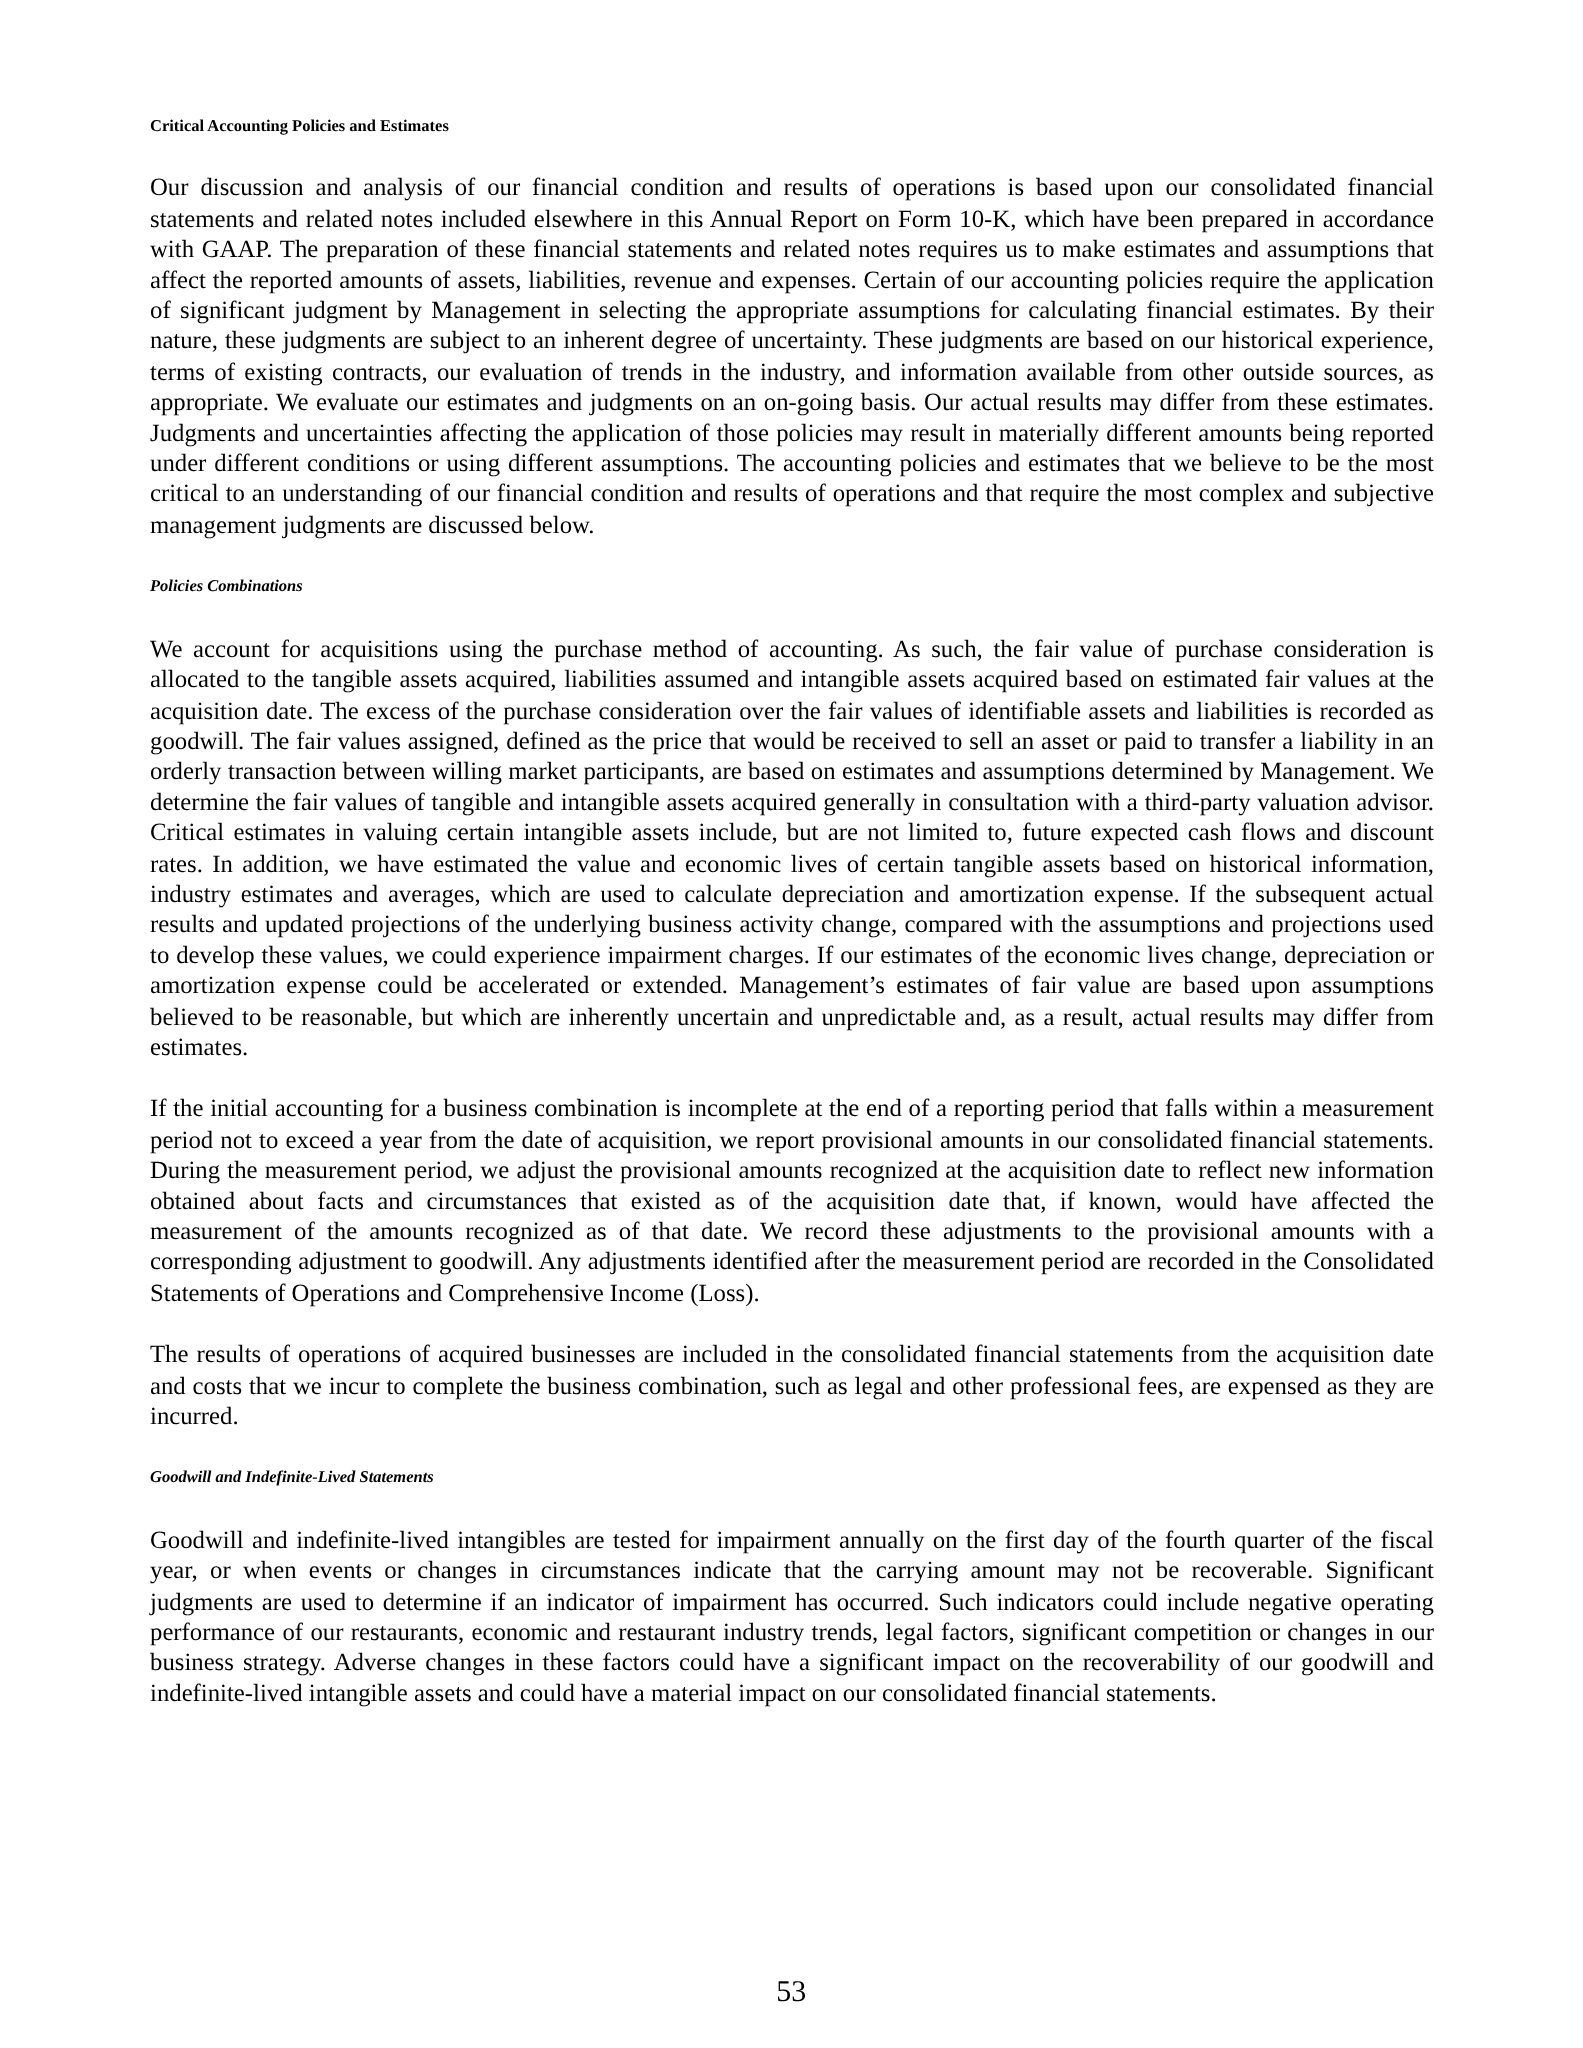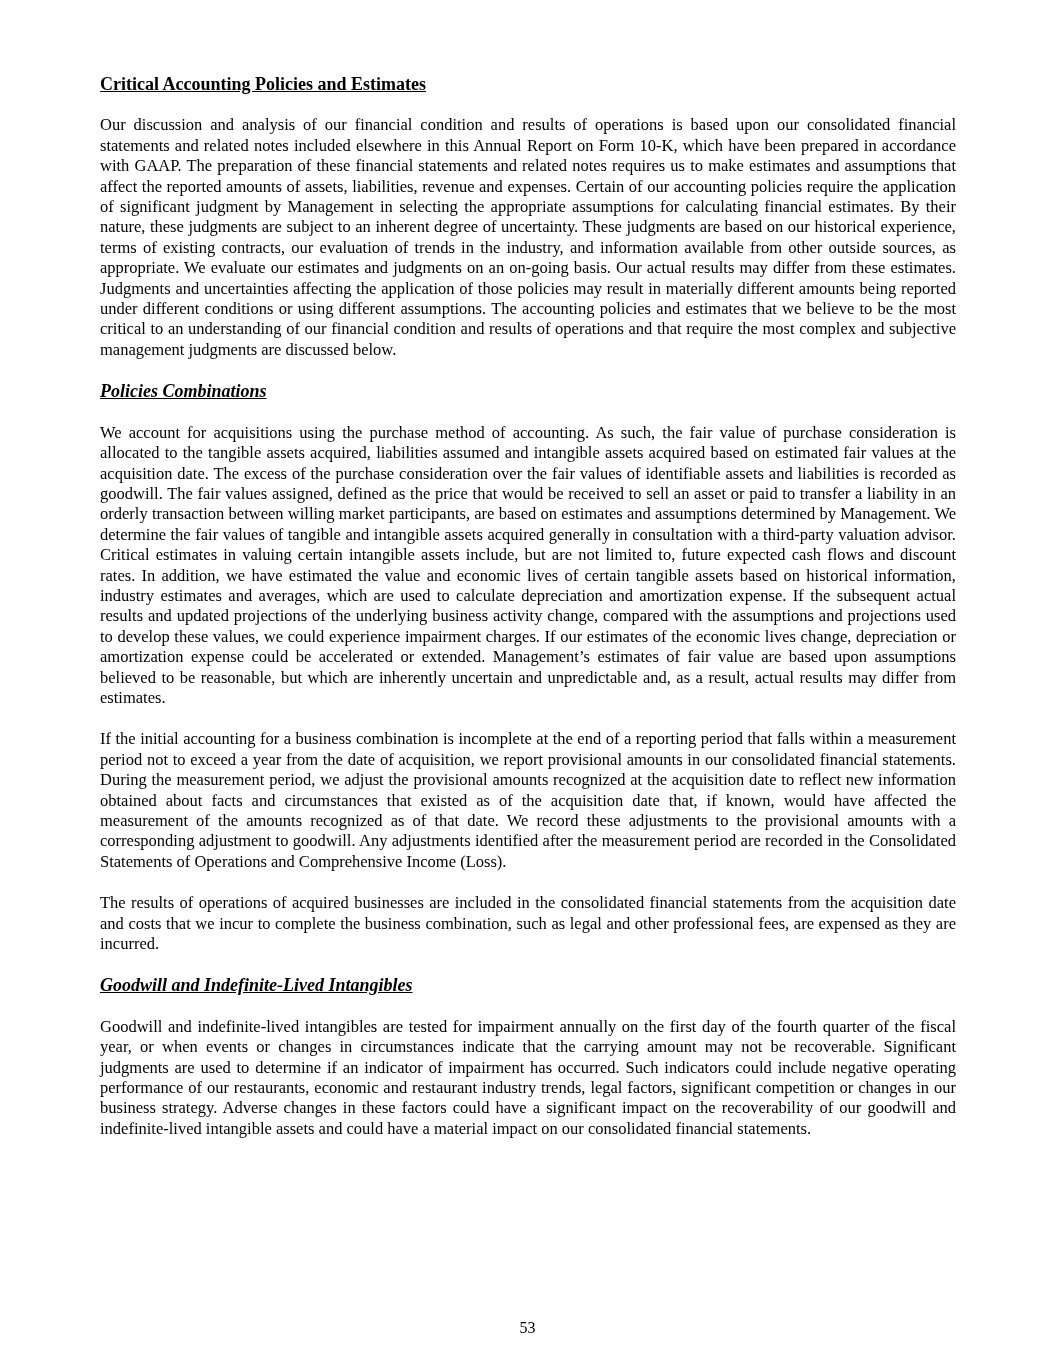--- a/index.html
+++ b/index.html
@@ -17,42 +17,41 @@
     color: #000000;
     overflow: hidden;
   }
   .content {
     position: absolute;
     top: 74px;
     left: 100px;
     width: 856px;
   }
   .heading {
-    font-size: 18px;
+    font-size: 11px;
     line-height: 20.4px;
     font-weight: bold;
     margin: 0 0 21px 0;
-    text-decoration: underline;
   }
   .heading.italic {
     font-style: italic;
   }
   .para {
     font-size: 16.5px;
     line-height: 20.4px;
     text-align: justify;
     margin: 4px 0 21px 0;
   }
   .page-number {
     position: absolute;
     top: 1318px;
     left: 0;
     width: 100%;
     text-align: center;
-    font-size: 16px;
+    font-size: 20px;
     line-height: 20px;
   }
 </style>
 </head>
 <body>
 
 <div class="page">
   <div class="content">
 
     <h2 class="heading">Critical Accounting Policies and Estimates</h2>
@@ -60,20 +59,20 @@
     <p class="para">Our discussion and analysis of our financial condition and results of operations is based upon our consolidated financial statements and related notes included elsewhere in this Annual Report on Form 10-K, which have been prepared in accordance with GAAP. The preparation of these financial statements and related notes requires us to make estimates and assumptions that affect the reported amounts of assets, liabilities, revenue and expenses. Certain of our accounting policies require the application of significant judgment by Management in selecting the appropriate assumptions for calculating financial estimates. By their nature, these judgments are subject to an inherent degree of uncertainty. These judgments are based on our historical experience, terms of existing contracts, our evaluation of trends in the industry, and information available from other outside sources, as appropriate. We evaluate our estimates and judgments on an on-going basis. Our actual results may differ from these estimates. Judgments and uncertainties affecting the application of those policies may result in materially different amounts being reported under different conditions or using different assumptions. The accounting policies and estimates that we believe to be the most critical to an understanding of our financial condition and results of operations and that require the most complex and subjective management judgments are discussed below.</p>
 
     <h2 class="heading italic">Policies Combinations</h2>
 
     <p class="para">We account for acquisitions using the purchase method of accounting. As such, the fair value of purchase consideration is allocated to the tangible assets acquired, liabilities assumed and intangible assets acquired based on estimated fair values at the acquisition date. The excess of the purchase consideration over the fair values of identifiable assets and liabilities is recorded as goodwill. The fair values assigned, defined as the price that would be received to sell an asset or paid to transfer a liability in an orderly transaction between willing market participants, are based on estimates and assumptions determined by Management. We determine the fair values of tangible and intangible assets acquired generally in consultation with a third-party valuation advisor. Critical estimates in valuing certain intangible assets include, but are not limited to, future expected cash flows and discount rates. In addition, we have estimated the value and economic lives of certain tangible assets based on historical information, industry estimates and averages, which are used to calculate depreciation and amortization expense. If the subsequent actual results and updated projections of the underlying business activity change, compared with the assumptions and projections used to develop these values, we could experience impairment charges. If our estimates of the economic lives change, depreciation or amortization expense could be accelerated or extended. Management’s estimates of fair value are based upon assumptions believed to be reasonable, but which are inherently uncertain and unpredictable and, as a result, actual results may differ from estimates.</p>
 
     <p class="para">If the initial accounting for a business combination is incomplete at the end of a reporting period that falls within a measurement period not to exceed a year from the date of acquisition, we report provisional amounts in our consolidated financial statements. During the measurement period, we adjust the provisional amounts recognized at the acquisition date to reflect new information obtained about facts and circumstances that existed as of the acquisition date that, if known, would have affected the measurement of the amounts recognized as of that date. We record these adjustments to the provisional amounts with a corresponding adjustment to goodwill. Any adjustments identified after the measurement period are recorded in the Consolidated Statements of Operations and Comprehensive Income (Loss).</p>
 
     <p class="para">The results of operations of acquired businesses are included in the consolidated financial statements from the acquisition date and costs that we incur to complete the business combination, such as legal and other professional fees, are expensed as they are incurred.</p>
 
-    <h2 class="heading italic">Goodwill and Indefinite-Lived Intangibles</h2>
+    <h2 class="heading italic">Goodwill and Indefinite-Lived Statements</h2>
 
     <p class="para">Goodwill and indefinite-lived intangibles are tested for impairment annually on the first day of the fourth quarter of the fiscal year, or when events or changes in circumstances indicate that the carrying amount may not be recoverable. Significant judgments are used to determine if an indicator of impairment has occurred. Such indicators could include negative operating performance of our restaurants, economic and restaurant industry trends, legal factors, significant competition or changes in our business strategy. Adverse changes in these factors could have a significant impact on the recoverability of our goodwill and indefinite-lived intangible assets and could have a material impact on our consolidated financial statements.</p>
 
   </div>
 
   <div class="page-number">53</div>
 </div>
 
 </body></html>

